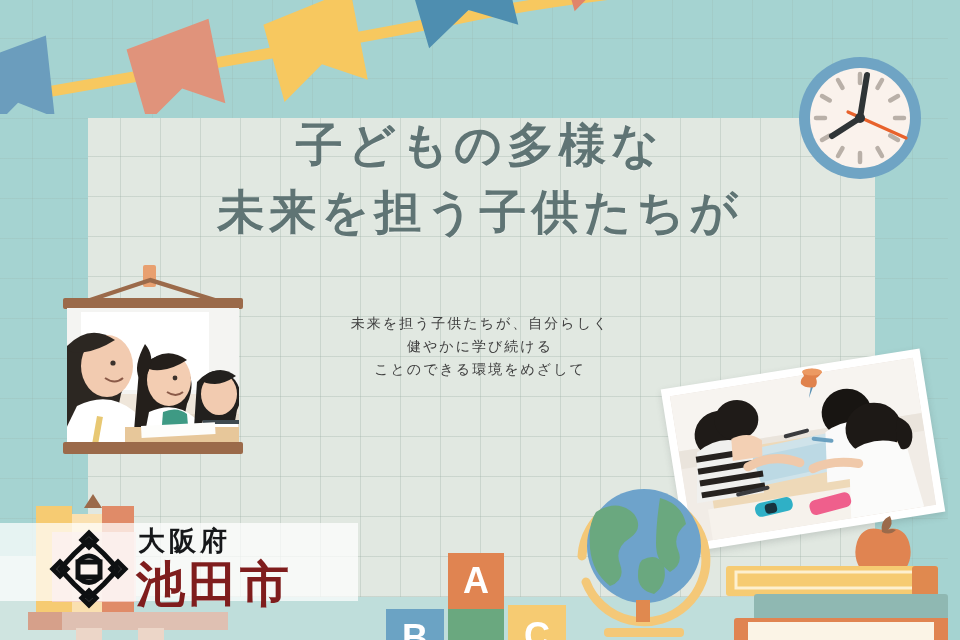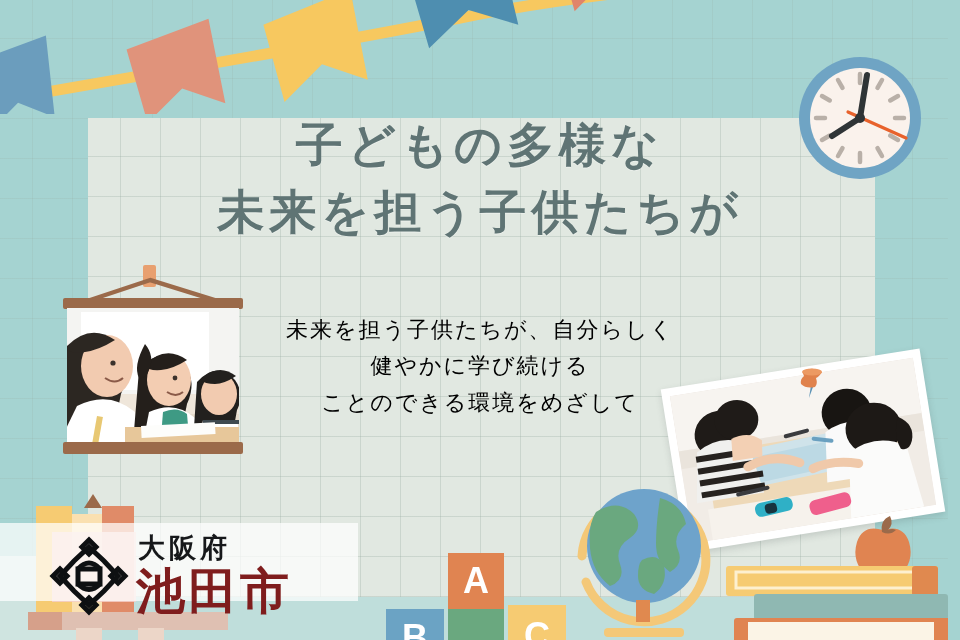--- a/index.html
+++ b/index.html
@@ -51,21 +51,21 @@
     color:#5f7474;
     font-weight:700;
     font-size:47px;
     letter-spacing:5px;
     line-height:1.42;
     white-space:nowrap;
     text-shadow:0 1px 0 rgba(255,255,255,.35);
   }
   .subtitle-wrap{position:absolute;left:0;top:312px;width:960px;text-align:center;}
   .sub-line{
-    color:#000000;font-size:22px;letter-spacing:2px;line-height:1.65;white-space:nowrap;
+    color:#404040;font-size:14px;letter-spacing:2px;line-height:1.65;white-space:nowrap;
   }
 
   
   .hang{position:absolute;left:55px;top:265px;width:195px;height:200px;}
   .hang-pin{
     position:absolute;left:88px;top:0px;width:13px;height:22px;background:#e8a070;border-radius:2px;
   }
   .hang-string{position:absolute;left:0;top:10px;width:195px;height:34px;}
   .hang-bar-top{position:absolute;left:8px;top:33px;width:180px;height:11px;background:#9b6a4a;border-radius:2px;}
   .hang-bar-bot{position:absolute;left:8px;top:177px;width:180px;height:12px;background:#9b6a4a;border-radius:2px;}
@@ -86,21 +86,21 @@
   .blocks{position:absolute;left:420px;top:553px;width:180px;height:90px;}
   .books-right{position:absolute;left:726px;top:508px;width:234px;height:132px;}
   .apple{position:absolute;left:846px;top:512px;width:74px;height:74px;}
   .books-left{position:absolute;left:28px;top:488px;width:200px;height:152px;}
 
   
   .logo-band{
     position:absolute;left:-10px;top:523px;width:368px;height:78px;
     background:rgba(255,255,255,.72);
   }
-  .logo{position:absolute;left:48px;top:528px;width:300px;height:96px;display:flex;align-items:center;}
+  .logo{position:absolute;left:48px;top:528px;width:300px;height:96px;display:flex;align-items:flex-start;}
   .logo-mark{width:82px;height:82px;flex:0 0 82px;}
   .logo-text{margin-left:6px;}
   .logo-pref{
     font-size:27px;font-weight:700;color:#16181a;letter-spacing:4px;line-height:1;
     margin-left:2px;
   }
   .logo-city{
     font-size:49px;font-weight:700;color:#7f1d1d;letter-spacing:3px;line-height:1.08;margin-top:3px;
   }
 </style>

